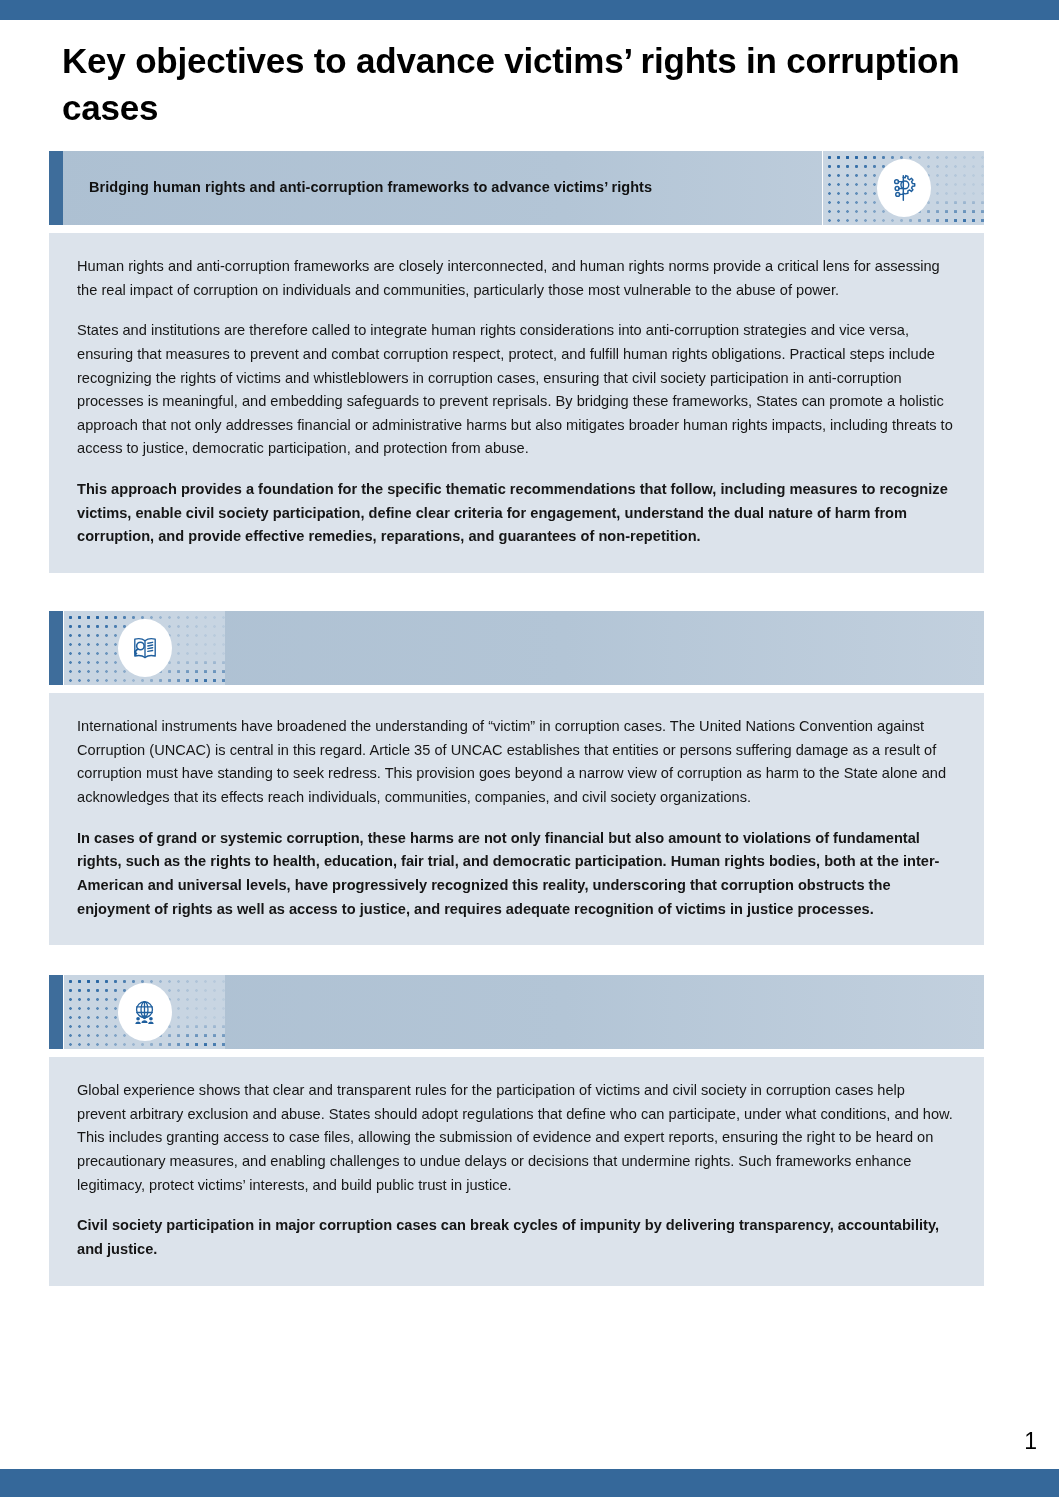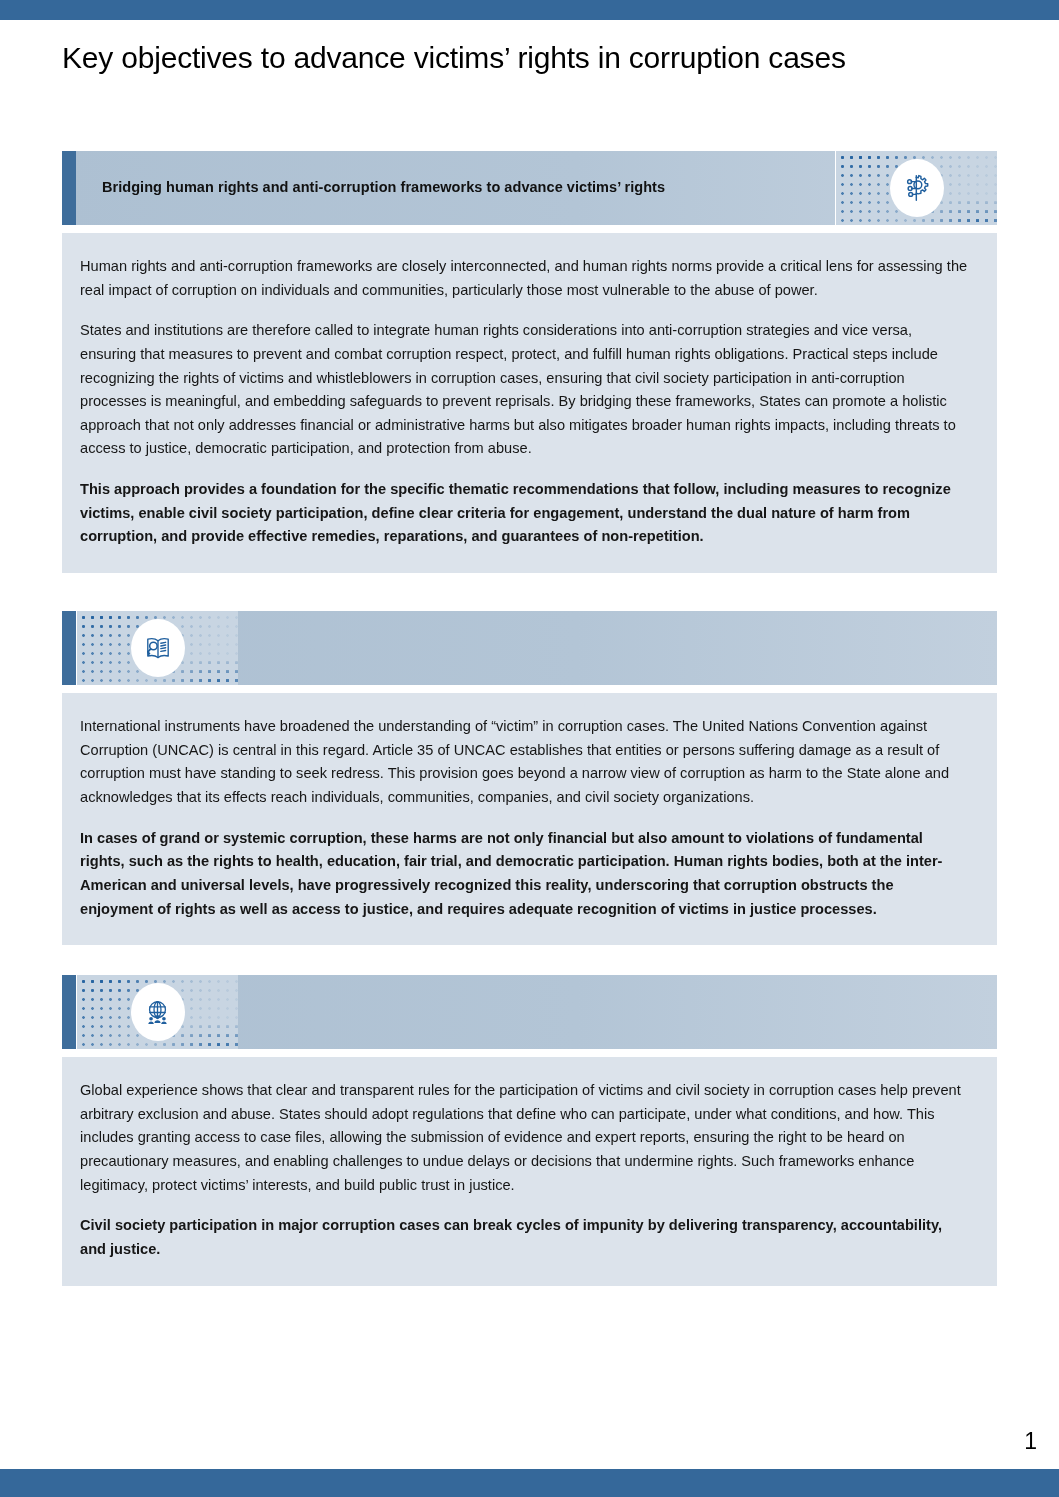--- a/index.html
+++ b/index.html
@@ -35,32 +35,32 @@
     height: 28px;
     background: #35689a;
   }
 
   
   .doc-title {
     position: absolute;
     top: 38px;
     left: 62px;
     width: 900px;
-    font-size: 30px;
+    font-size: 35px;
     line-height: 1.33;
-    font-weight: normal;
+    font-weight: bold;
     color: #000000;
     letter-spacing: -0.2px;
   }
 
   
   .content {
     position: absolute;
     top: 151px;
-    left: 62px;
+    left: 49px;
     width: 935px;
   }
 
   
   .section { margin-bottom: 0; }
 
   .section-header {
     position: relative;
     display: flex;
     align-items: stretch;
@@ -129,21 +129,21 @@
     background: #ffffff;
     display: flex;
     align-items: center;
     justify-content: center;
   }
   .deco-badge svg { display: block; }
 
   
   .section-body {
     background: #dce3eb;
-    padding: 22px 28px 24px 18px;
+    padding: 22px 28px 24px 28px;
     margin-top: 8px;
   }
   .section-body p {
     font-size: 14.6px;
     line-height: 1.62;
     color: #161616;
     margin-bottom: 17px;
     text-align: left;
     letter-spacing: 0.01px;
   }

